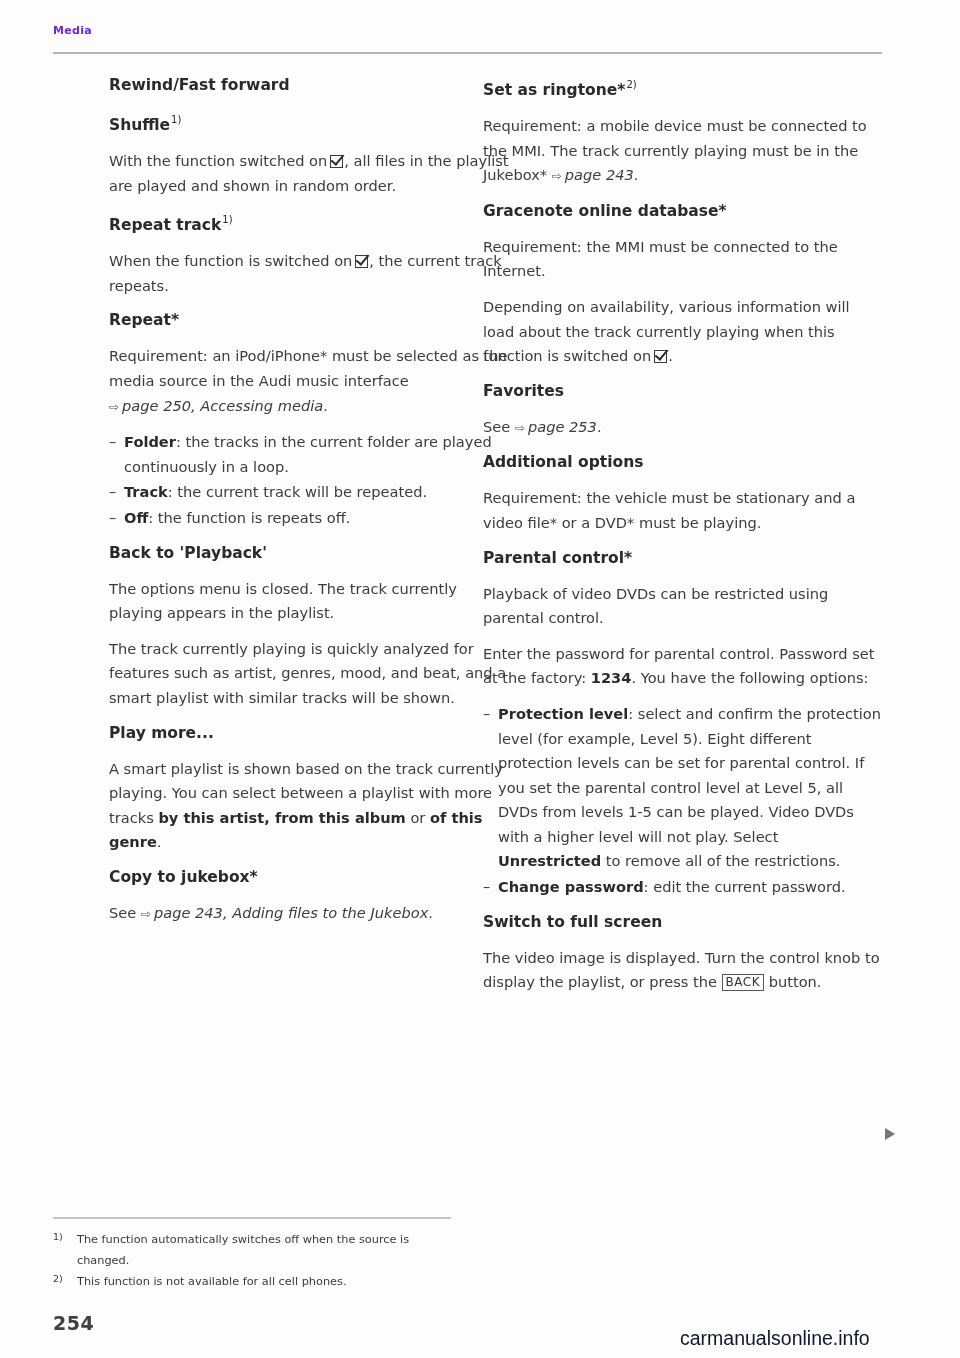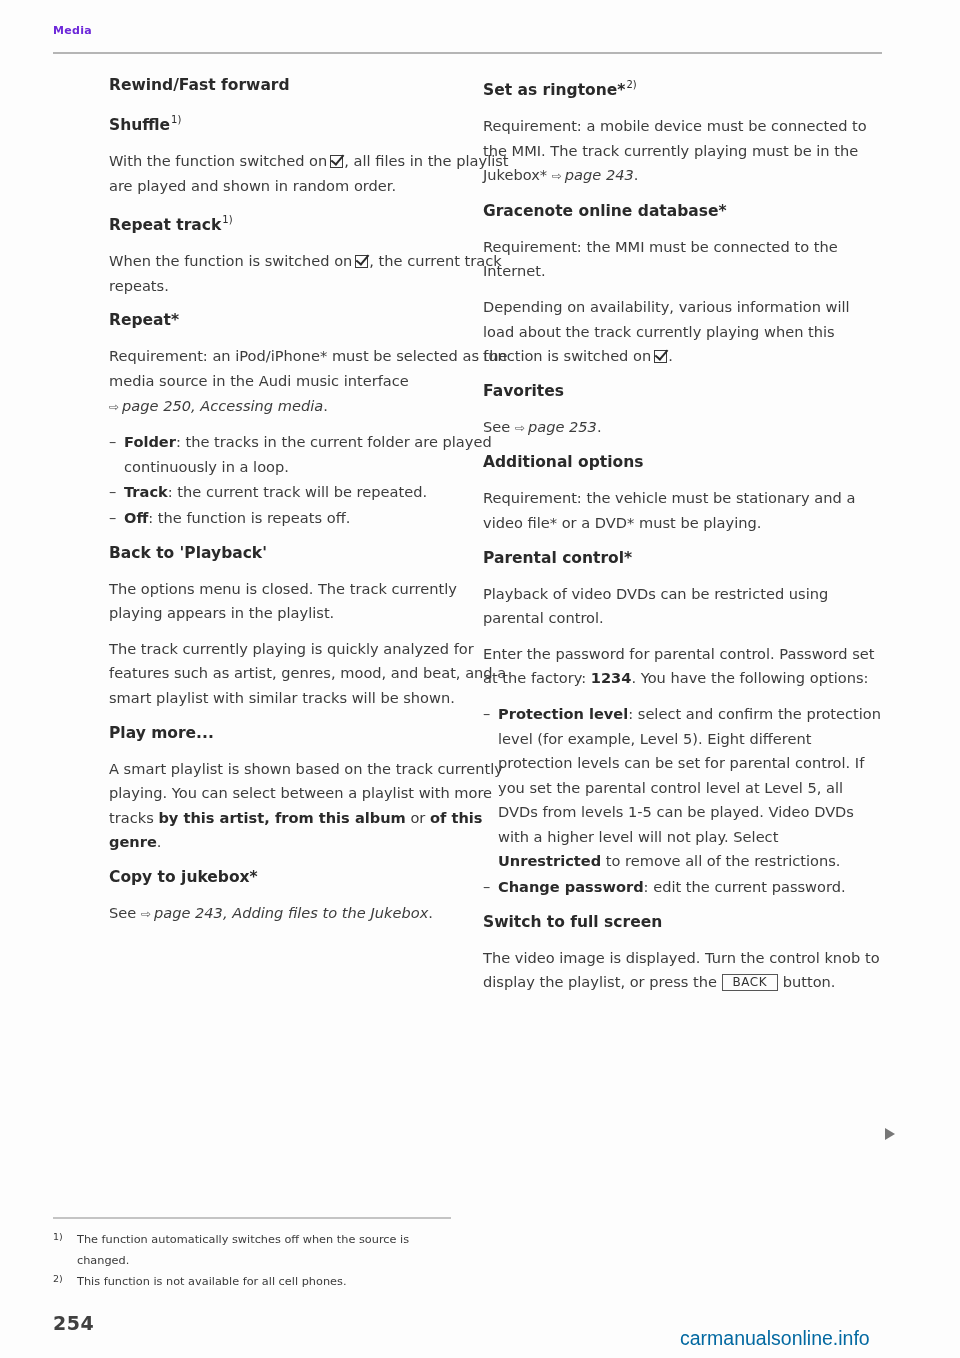--- a/index.html
+++ b/index.html
@@ -25,32 +25,32 @@
   .checkbox-icon {
     display: inline-block; width: 13px; height: 13px; border: 1.5px solid #3a3a3a;
     position: relative; vertical-align: -2px; margin: 0 1px 0 3px; box-sizing: border-box;
   }
   .checkbox-icon::after {
     content: ""; position: absolute; left: 3px; top: -4px; width: 5px; height: 11px;
     border-right: 2.5px solid #2a2a2a; border-bottom: 2.5px solid #2a2a2a; transform: rotate(40deg);
   }
   .key-badge {
     display: inline-block; border: 1px solid #555; font-size: 12px; line-height: 15px;
-    padding: 0 10px; letter-spacing: 0.5px; vertical-align: 1px; color: #333;
+    padding: 0 3px; letter-spacing: 0.5px; vertical-align: 1px; color: #333;
   }
   .continue-icon {
     position: absolute; left: 885px; top: 1128px; width: 0; height: 0;
     border-left: 10px solid #777; border-top: 6px solid transparent; border-bottom: 6px solid transparent;
   }
   .footnotes { position: absolute; left: 53px; top: 1217px; width: 398px; }
   .footnotes .rule { height: 1.5px; background: #c4c4c4; margin-bottom: 10px; }
   .footnote { position: relative; padding-left: 24px; font-size: 11.3px; line-height: 21px; color: #3a3a3a; }
   .footnote .mark { position: absolute; left: 0; top: -3px; font-size: 9.5px; }
   .page-number { position: absolute; left: 53px; top: 1312px; font-size: 19px; font-weight: bold; color: #404040; letter-spacing: 0.5px; }
-  .watermark { position: absolute; left: 680px; top: 1327px; font-family: "Liberation Sans", sans-serif; font-size: 19.5px; color: #0369a1; }
+  .watermark { position: absolute; left: 680px; top: 1327px; font-family: "Liberation Sans", sans-serif; font-size: 19.5px; color: #0f172a; }
 </style>
 </head>
 <body>
 
 <div class="page-header">
   <div class="title">Media</div>
   <div class="rule"></div>
 </div>
 
 <div class="col left">

